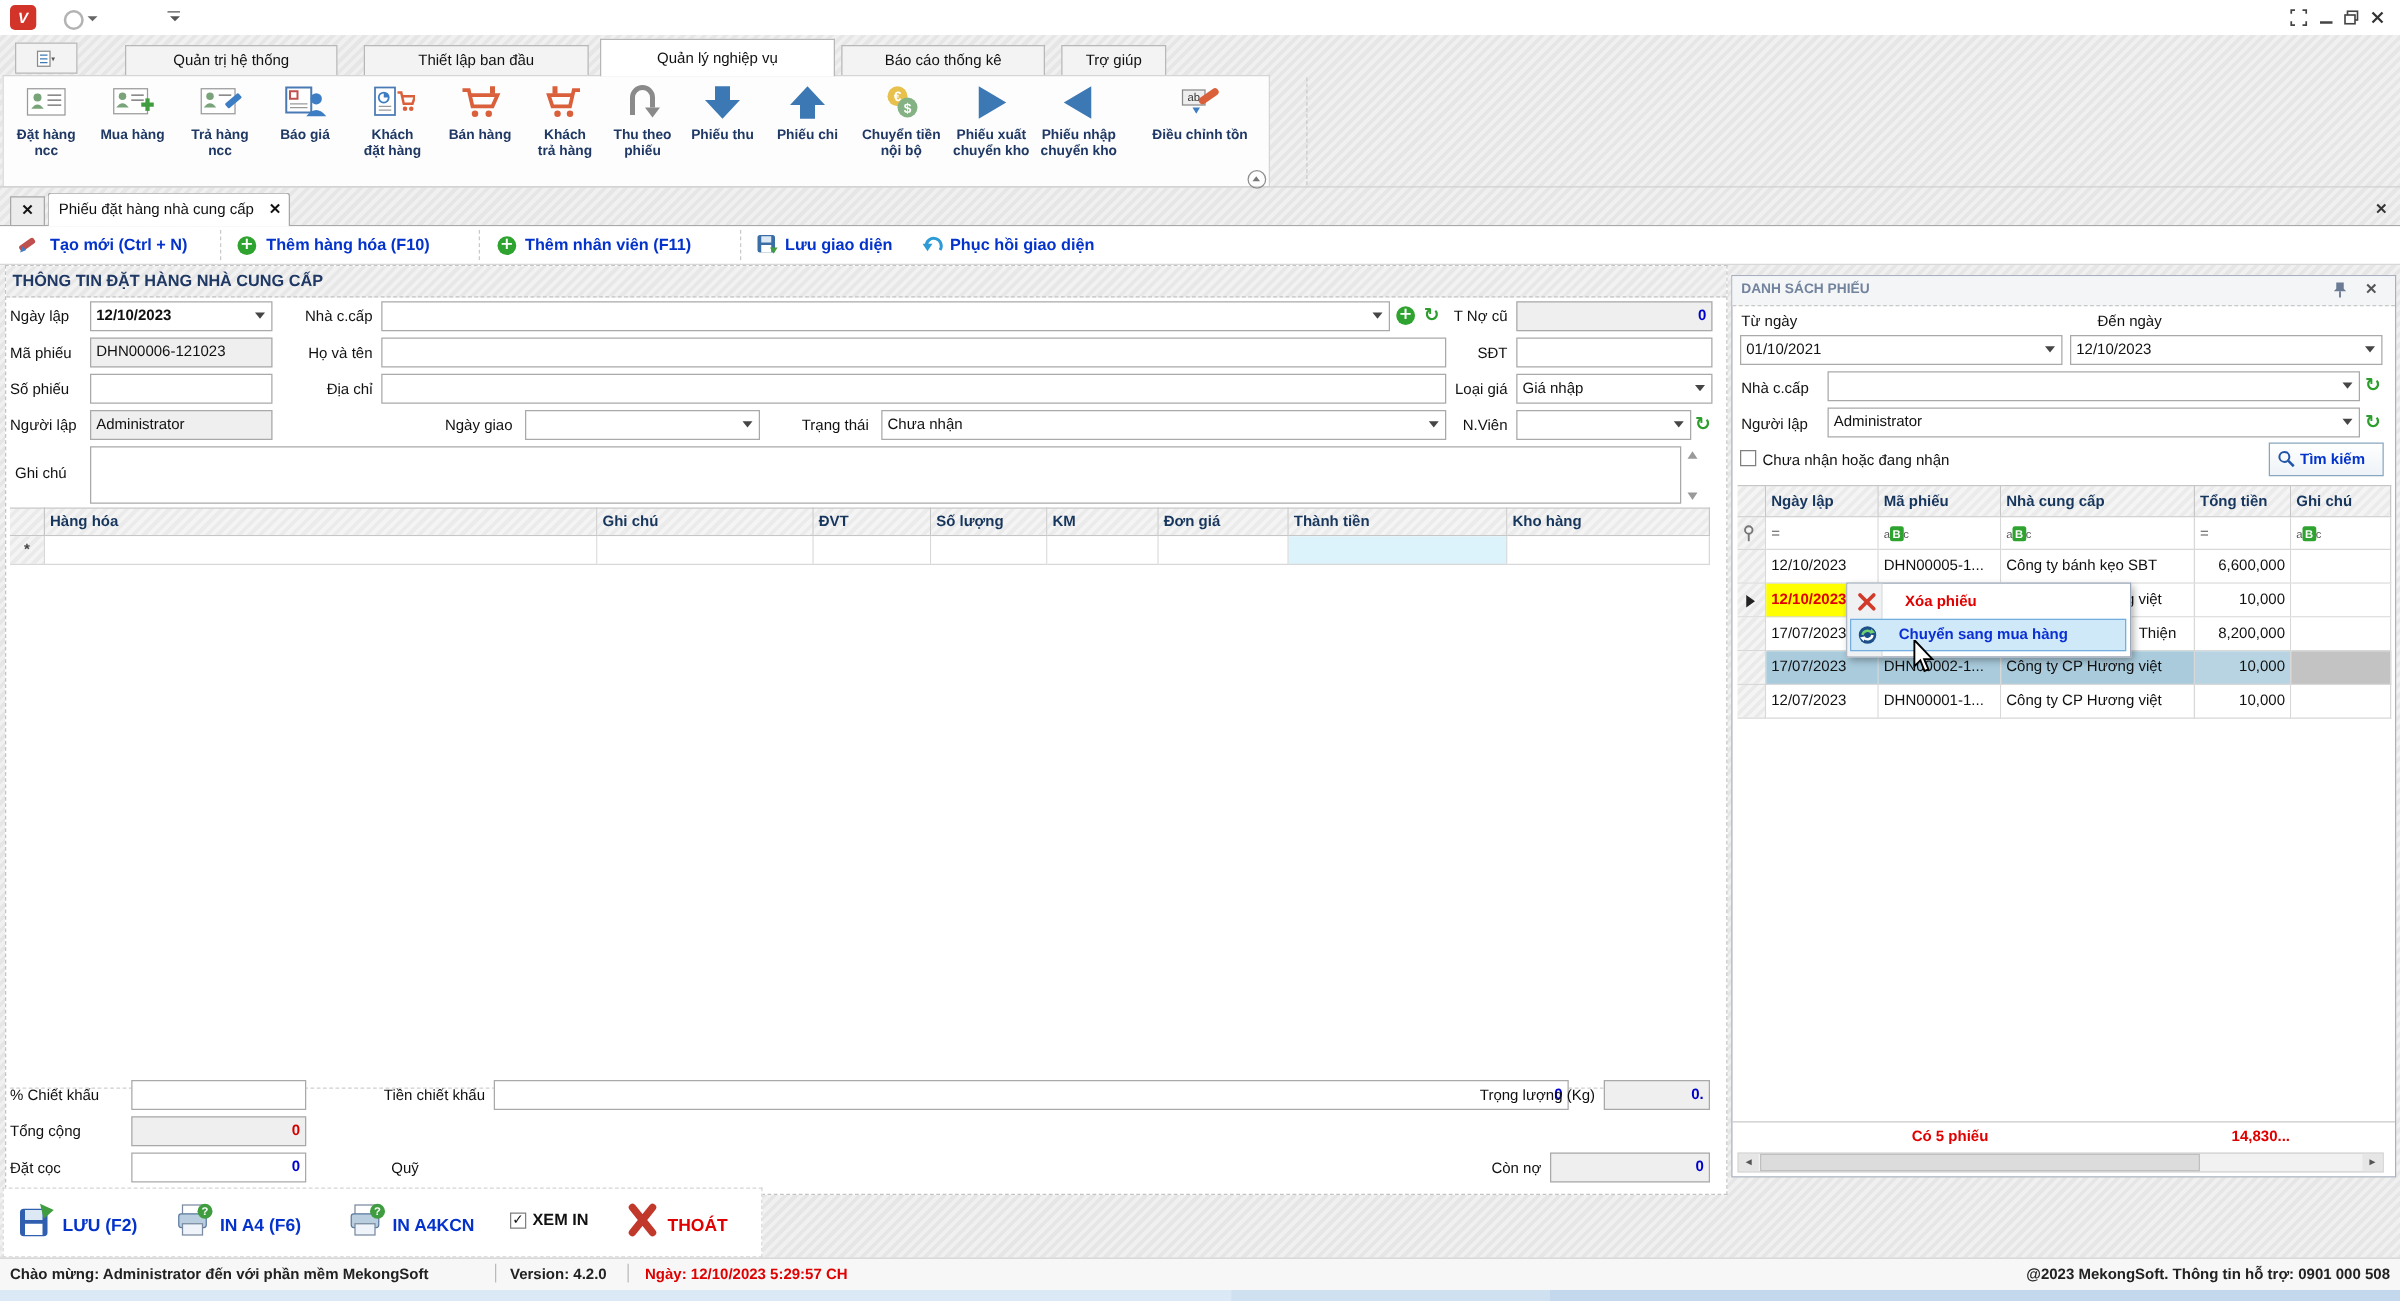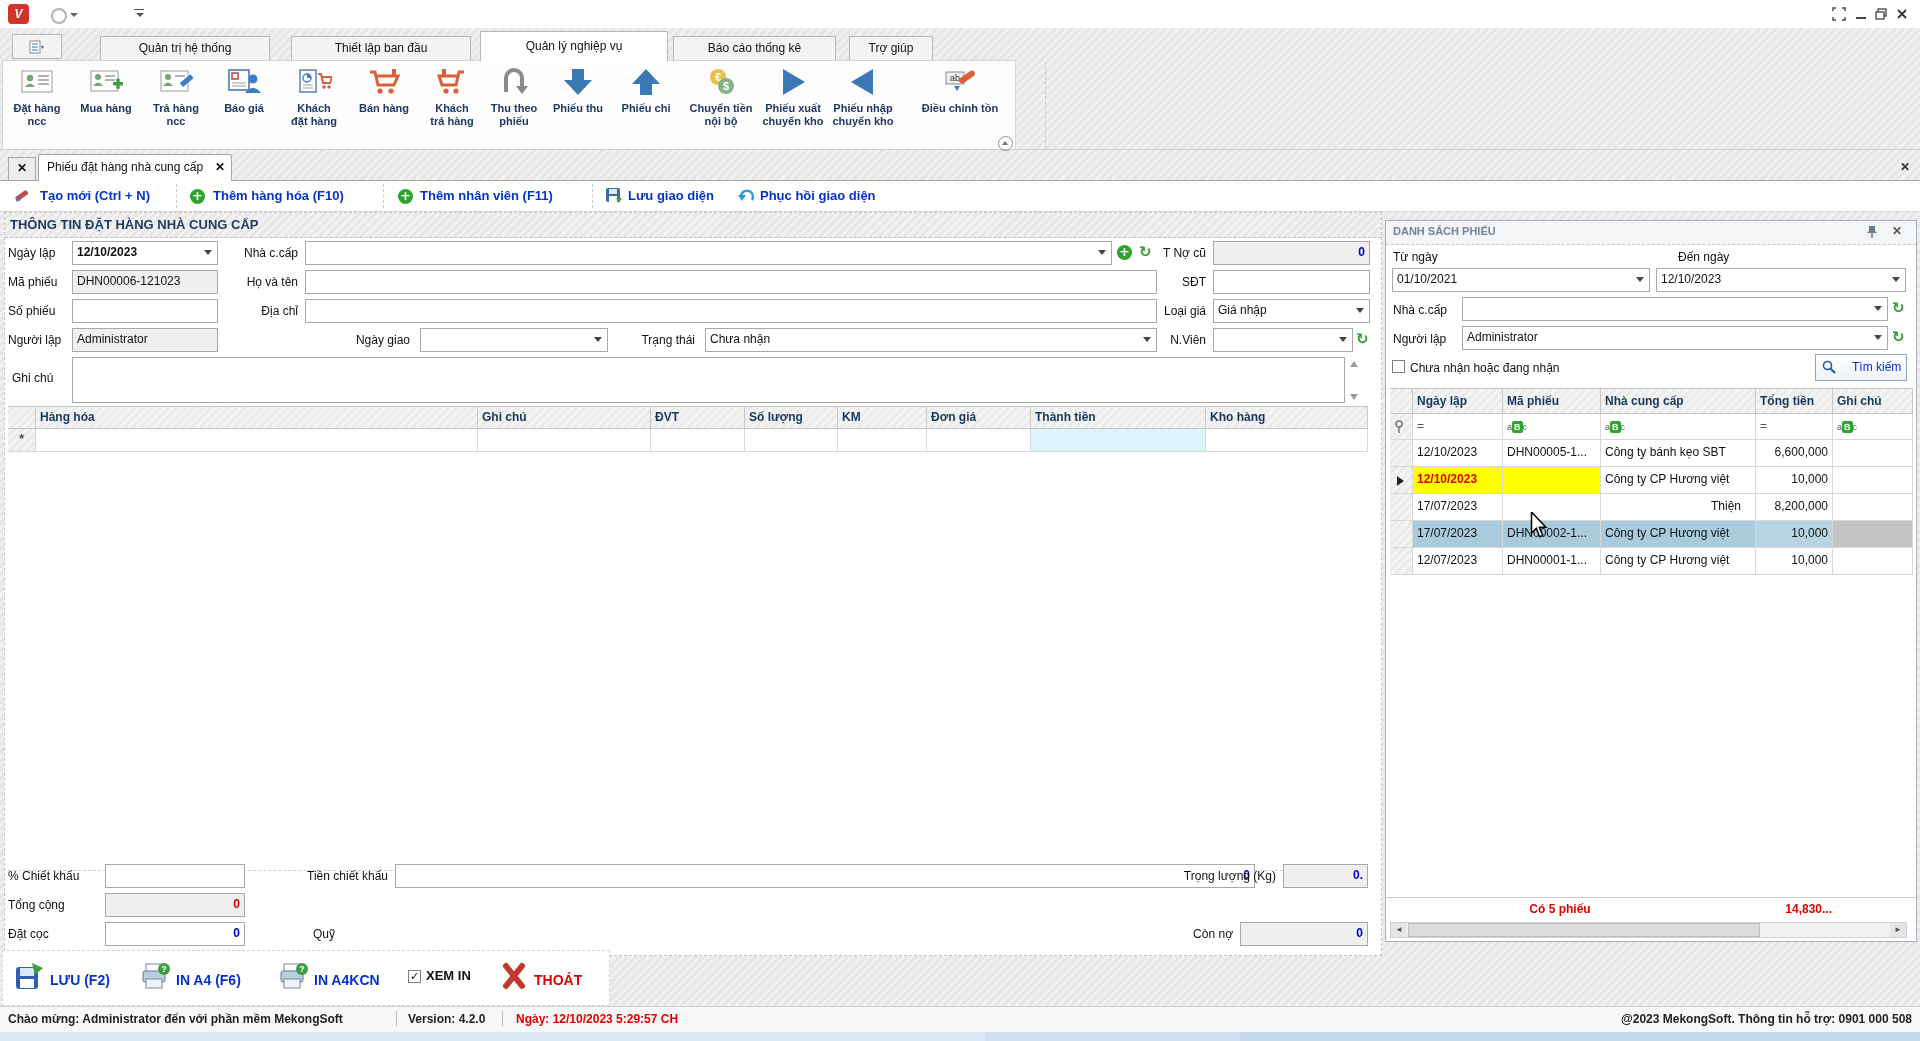--- a/index.html
+++ b/index.html
@@ -400,21 +400,21 @@
   <div class="fld" style="left:1462px;top:326px;width:426px;height:24px;padding-right:16px"><span>Administrator</span><span class="dd"></span></div>
   <span class="refresh" style="left:1892px;top:330px">↻</span>
 
   <span class="ckbox" style="left:1392px;top:360px"></span>
   <div class="lbl" style="left:1410px;top:357px">Chưa nhận hoặc đang nhận</div>
   <div class="abs" style="left:1815px;top:354px;width:92px;height:27px;border:1px solid #88a6c0;background:linear-gradient(#ffffff,#eef3f8);box-sizing:border-box">
     <span style="position:absolute;left:6px;top:5px"><svg width="14" height="14">
           <circle cx="5.5" cy="5.5" r="4" fill="none" stroke="#2255aa" stroke-width="1.6"></circle>
           <line x1="8.5" y1="8.5" x2="13" y2="13" stroke="#2255aa" stroke-width="2"></line>
         </svg></span>
-    <span style="position:absolute;left:36px;top:5px;color:#0433cc;font-weight:400">Tìm kiếm</span>
+    <span style="position:absolute;left:24px;top:5px;color:#0433cc;font-weight:700">Tìm kiếm</span>
   </div>
 
   <div class="gh ind" style="left:1390px;top:388px;width:23px;height:26px"></div>
   <div class="gh" style="left:1413px;top:388px;width:90px;height:26px;line-height:24px">Ngày lập</div>
   <div class="gh" style="left:1503px;top:388px;width:98px;height:26px;line-height:24px">Mã phiếu</div>
   <div class="gh" style="left:1601px;top:388px;width:155px;height:26px;line-height:24px">Nhà cung cấp</div>
   <div class="gh" style="left:1756px;top:388px;width:77px;height:26px;line-height:24px">Tổng tiền</div>
   <div class="gh" style="left:1833px;top:388px;width:80px;height:26px;line-height:24px">Ghi chú</div>
 
   <div class="gc ind" style="left:1390px;top:414px;width:23px;height:26px"><svg width="10" height="14" style="margin-top:6px">
@@ -466,17 +466,36 @@
 
   <div class="abs" style="left:1386px;top:897px;width:530px;border-top:1px solid #c9c9c9"></div>
   <div class="abs bold" style="left:1500px;top:902px;width:120px;color:#e00000;text-align:center">Có 5 phiếu</div>
   <div class="abs bold" style="left:1756px;top:902px;width:76px;color:#e00000;text-align:right">14,830...</div>
 
   <div class="abs" style="left:1390px;top:922px;width:517px;height:16px;background:#f1f1f1;border:1px solid #d0d0d0;box-sizing:border-box"></div>
   <div class="abs" style="left:1391px;top:923px;width:16px;height:14px;text-align:center;line-height:13px;font-size:8px;color:#555;background:#e6e6e6">◄</div>
   <div class="abs" style="left:1408px;top:923px;width:352px;height:14px;background:#dcdcdc;border:1px solid #bfbfbf;box-sizing:border-box"></div>
   <div class="abs" style="left:1890px;top:923px;width:16px;height:14px;text-align:center;line-height:13px;font-size:8px;color:#555;background:#e6e6e6">►</div>
 
+  <div class="abs" style="left:1477px;top:466px;width:226px;height:58px;background:#fff;border:1px solid #9aa7b8;box-shadow:2px 3px 6px rgba(0,0,0,.35);z-index:10">
+    <div style="position:absolute;left:0;top:0;width:27px;height:100%;background:#f0f1f3;border-right:1px solid #dcdee2"></div>
+    <div style="position:absolute;left:2px;top:3px;width:221px;height:25px">
+      <span style="position:absolute;left:6px;top:4px"><svg width="15" height="15">
+            <path d="M2 2 L13 13 M13 2 L2 13" stroke="#d23a2a" stroke-width="3" stroke-linecap="round"></path>
+          </svg></span>
+      <span style="position:absolute;left:44px;top:4px;color:#e00000;font-weight:700">Xóa phiếu</span>
+    </div>
+    <div style="position:absolute;left:2px;top:28px;width:221px;height:26px;background:#cfe9f9;border:1px solid #74aede;box-sizing:border-box">
+      <span style="position:absolute;left:5px;top:4px"><svg width="16" height="16">
+            <circle cx="8" cy="8" r="7" fill="#1c4f8a"></circle>
+            <path d="M4 8 a4 4 0 0 1 7 -2" fill="none" stroke="#6fd06f" stroke-width="2"></path>
+            <path d="M12 8 a4 4 0 0 1 -7 2" fill="none" stroke="#fff" stroke-width="2"></path>
+            <polygon points="11,3 14,6 10,7" fill="#6fd06f"></polygon>
+            <polygon points="5,13 2,10 6,9" fill="#fff"></polygon>
+          </svg></span>
+      <span style="position:absolute;left:38px;top:4px;color:#0a2fd4;font-weight:700">Chuyển sang mua hàng</span>
+    </div>
+  </div>
   <span class="abs" style="left:1530px;top:512px;z-index:11"><svg width="18" height="27" viewBox="0 0 12 18">
         <polygon points="1,0 1,14 4.2,10.9 6.4,16.5 8.5,15.6 6.2,10.2 10.6,10.2" fill="#fff" stroke="#000" stroke-width="1"></polygon>
       </svg></span>
 
 </div>
 
 </body></html>

